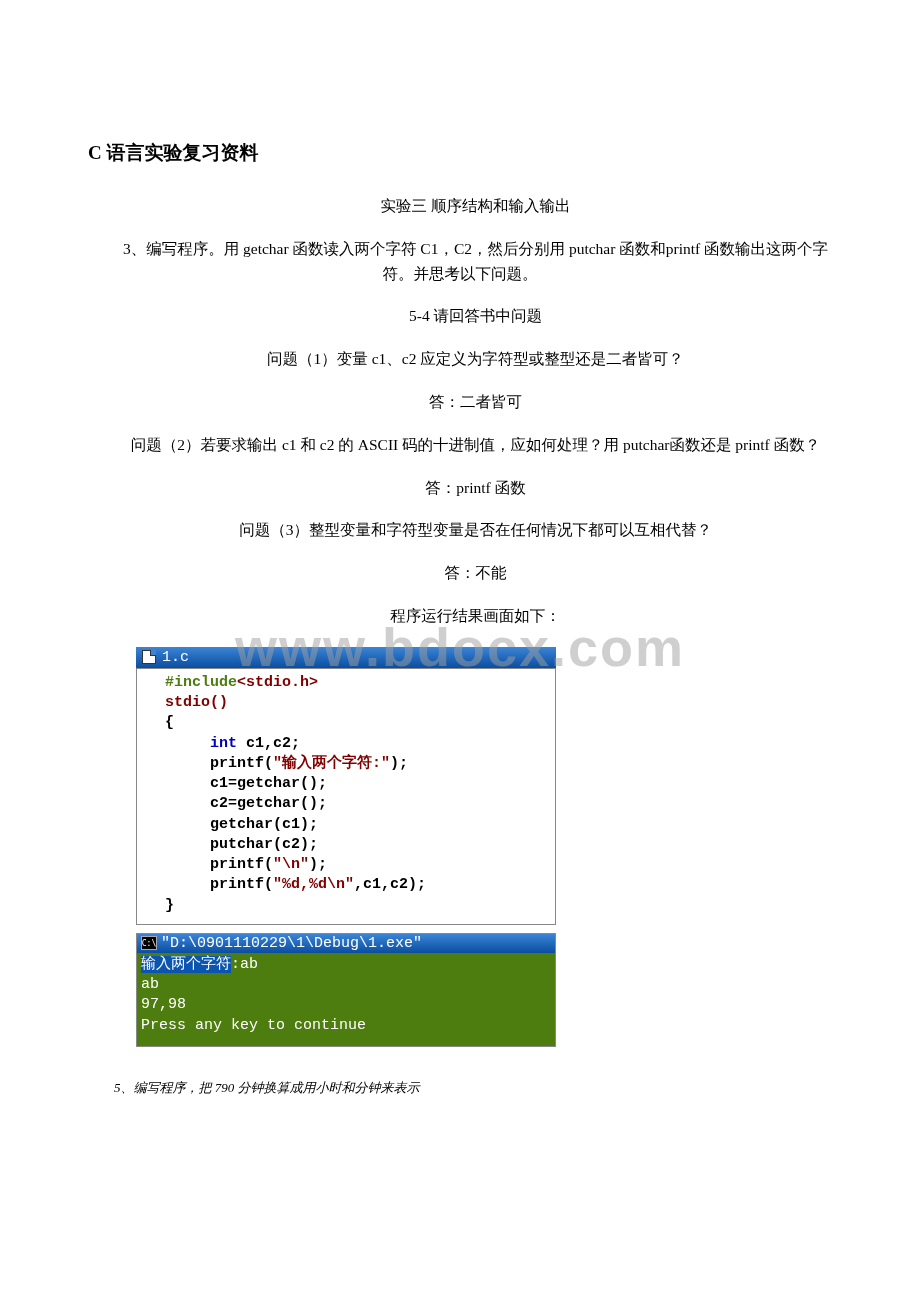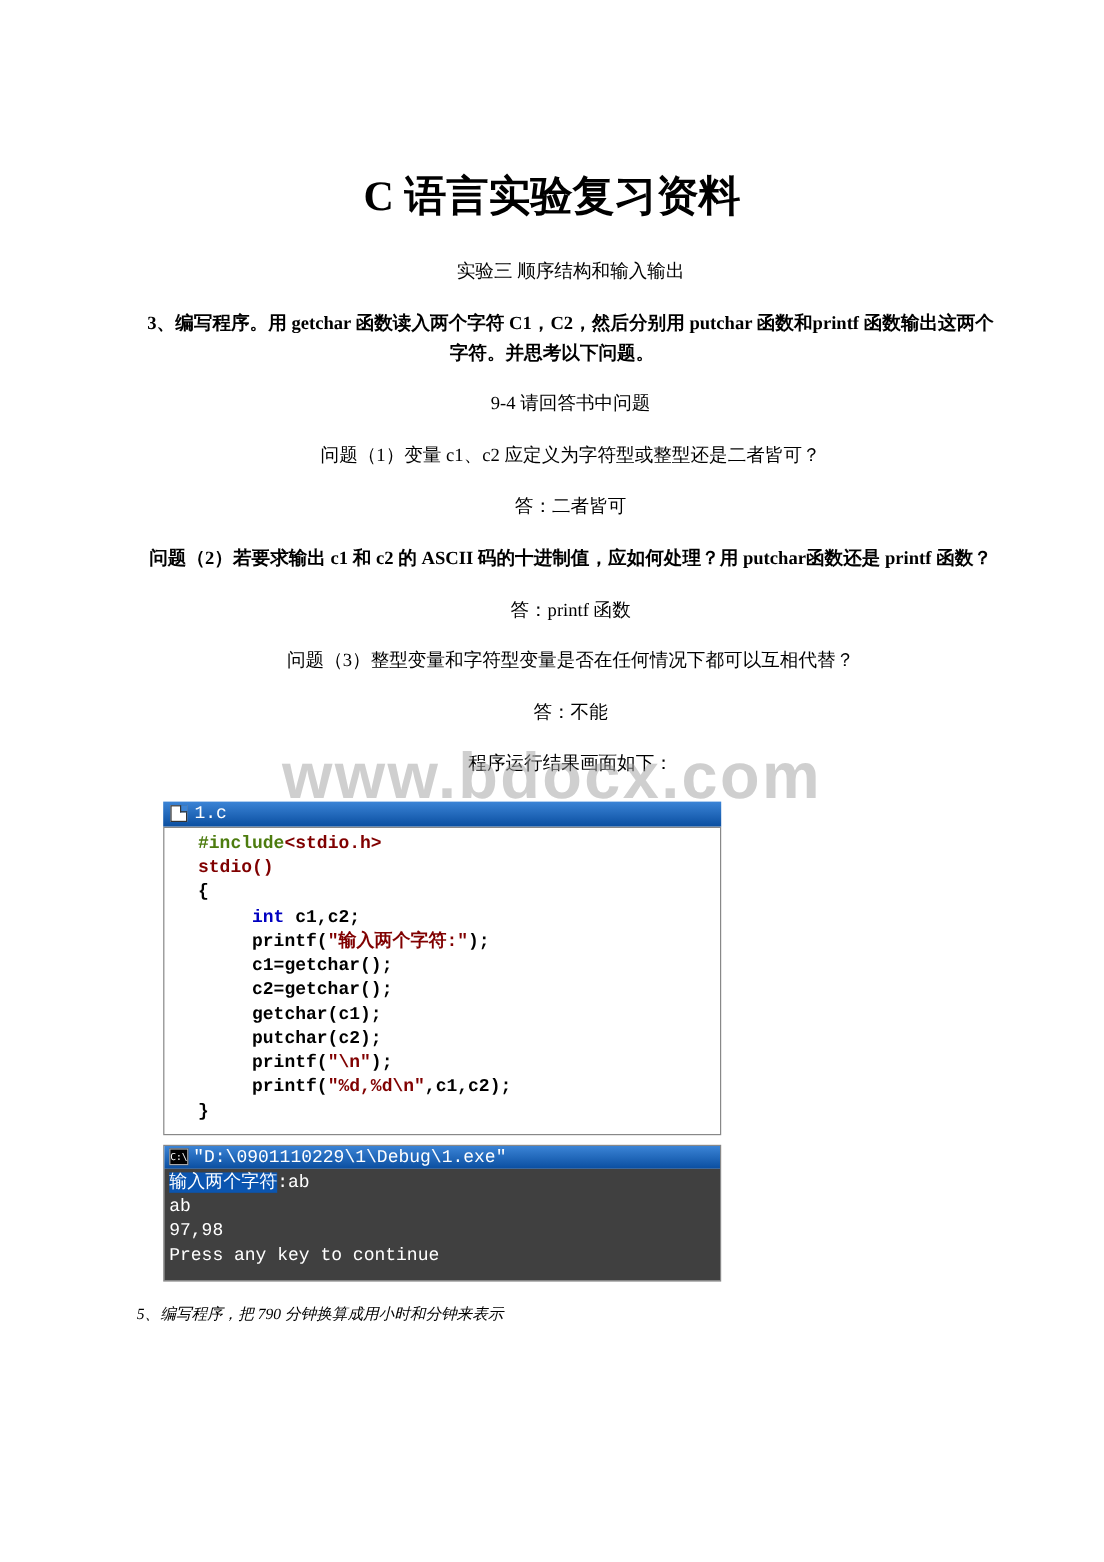--- a/index.html
+++ b/index.html
@@ -4,55 +4,55 @@
   <style>
     * { margin: 0; padding: 0; box-sizing: border-box; }
     body {
       font-family: "Microsoft YaHei", SimSun, serif;
       background: #fff;
       width: 920px;
       padding: 140px 88px 60px 88px;
       position: relative;
     }
     .title {
-      text-align: center;
-      font-size: 35px;
+      text-align: left;
+      font-size: 19px;
       font-weight: bold;
       margin-bottom: 28px;
       font-family: SimSun, serif;
     }
     .para {
       font-size: 15.5px;
       line-height: 1.6;
       margin-bottom: 18px;
       text-indent: 2em;
       font-family: SimSun, serif;
       text-align: center;
     }
-    .no-indent { text-indent: 0; font-weight: bold; }
+    .no-indent { text-indent: 0; }
     .watermark {
       position: absolute;
       top: 616px;
       left: 50%;
       transform: translateX(-50%);
       font-size: 54px;
       font-weight: bold;
       color: rgba(160, 160, 160, 0.5);
       letter-spacing: 2px;
       font-family: Arial, sans-serif;
       z-index: 5;
       pointer-events: none;
       white-space: nowrap;
     }
     .code-block {
       margin-left: 48px;
-      width: 465px;
+      width: 420px;
       position: relative;
       z-index: 1;
-      margin-bottom: 18px;
+      margin-bottom: 32px;
     }
     .code-title {
       background: #005ab5;
       background: linear-gradient(to bottom, #3b84d6, #0a4ea0);
       color: #fff;
       font-family: "Courier New", monospace;
       font-size: 15px;
       padding: 2px 6px;
       display: flex;
       align-items: center;
@@ -107,21 +107,21 @@
       background: #000;
       color: #fff;
       font-size: 8px;
       font-family: monospace;
       display: inline-flex;
       align-items: center;
       justify-content: center;
       border: 1px solid #aaa;
     }
     .console-body {
-      background: #404040;
+      background: #4d7c0f;
       color: #fff;
       font-family: SimSun, "Courier New", monospace;
       font-size: 15px;
       padding: 2px 4px 10px 4px;
       line-height: 1.35;
       white-space: pre;
     }
     .hl { background: #0b55b0; color: #fff; }
     .qn5 {
       font-size: 13px;
@@ -132,21 +132,21 @@
   </style>
 </head>
 <body>
 
 <div class="watermark">www.bdocx.com</div>
 
 <div class="title">C 语言实验复习资料</div>
 
 <p class="para">实验三 顺序结构和输入输出</p>
 <p class="para no-indent" style="text-indent:2em;">3、编写程序。用 getchar 函数读入两个字符 C1，C2，然后分别用 putchar 函数和printf 函数输出这两个字符。并思考以下问题。</p>
-<p class="para">9-4 请回答书中问题</p>
+<p class="para">5-4 请回答书中问题</p>
 <p class="para">问题（1）变量 c1、c2 应定义为字符型或整型还是二者皆可？</p>
 <p class="para">答：二者皆可</p>
 <p class="para no-indent" style="text-indent:2em;">问题（2）若要求输出 c1 和 c2 的 ASCII 码的十进制值，应如何处理？用 putchar函数还是 printf 函数？</p>
 <p class="para">答：printf 函数</p>
 <p class="para">问题（3）整型变量和字符型变量是否在任何情况下都可以互相代替？</p>
 <p class="para">答：不能</p>
 <p class="para">程序运行结果画面如下：</p>
 
 <div class="code-block">
   <div class="code-title">

